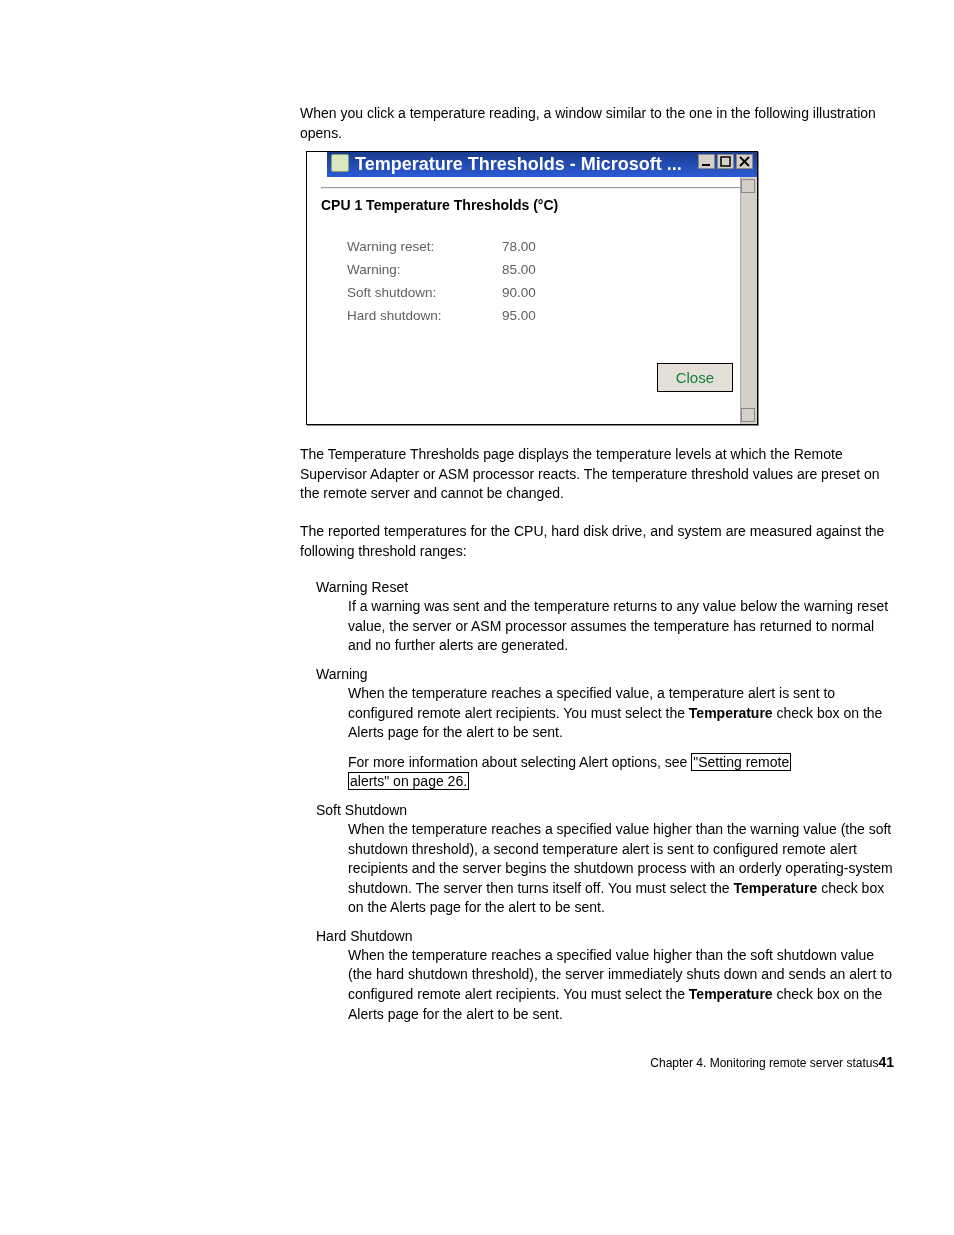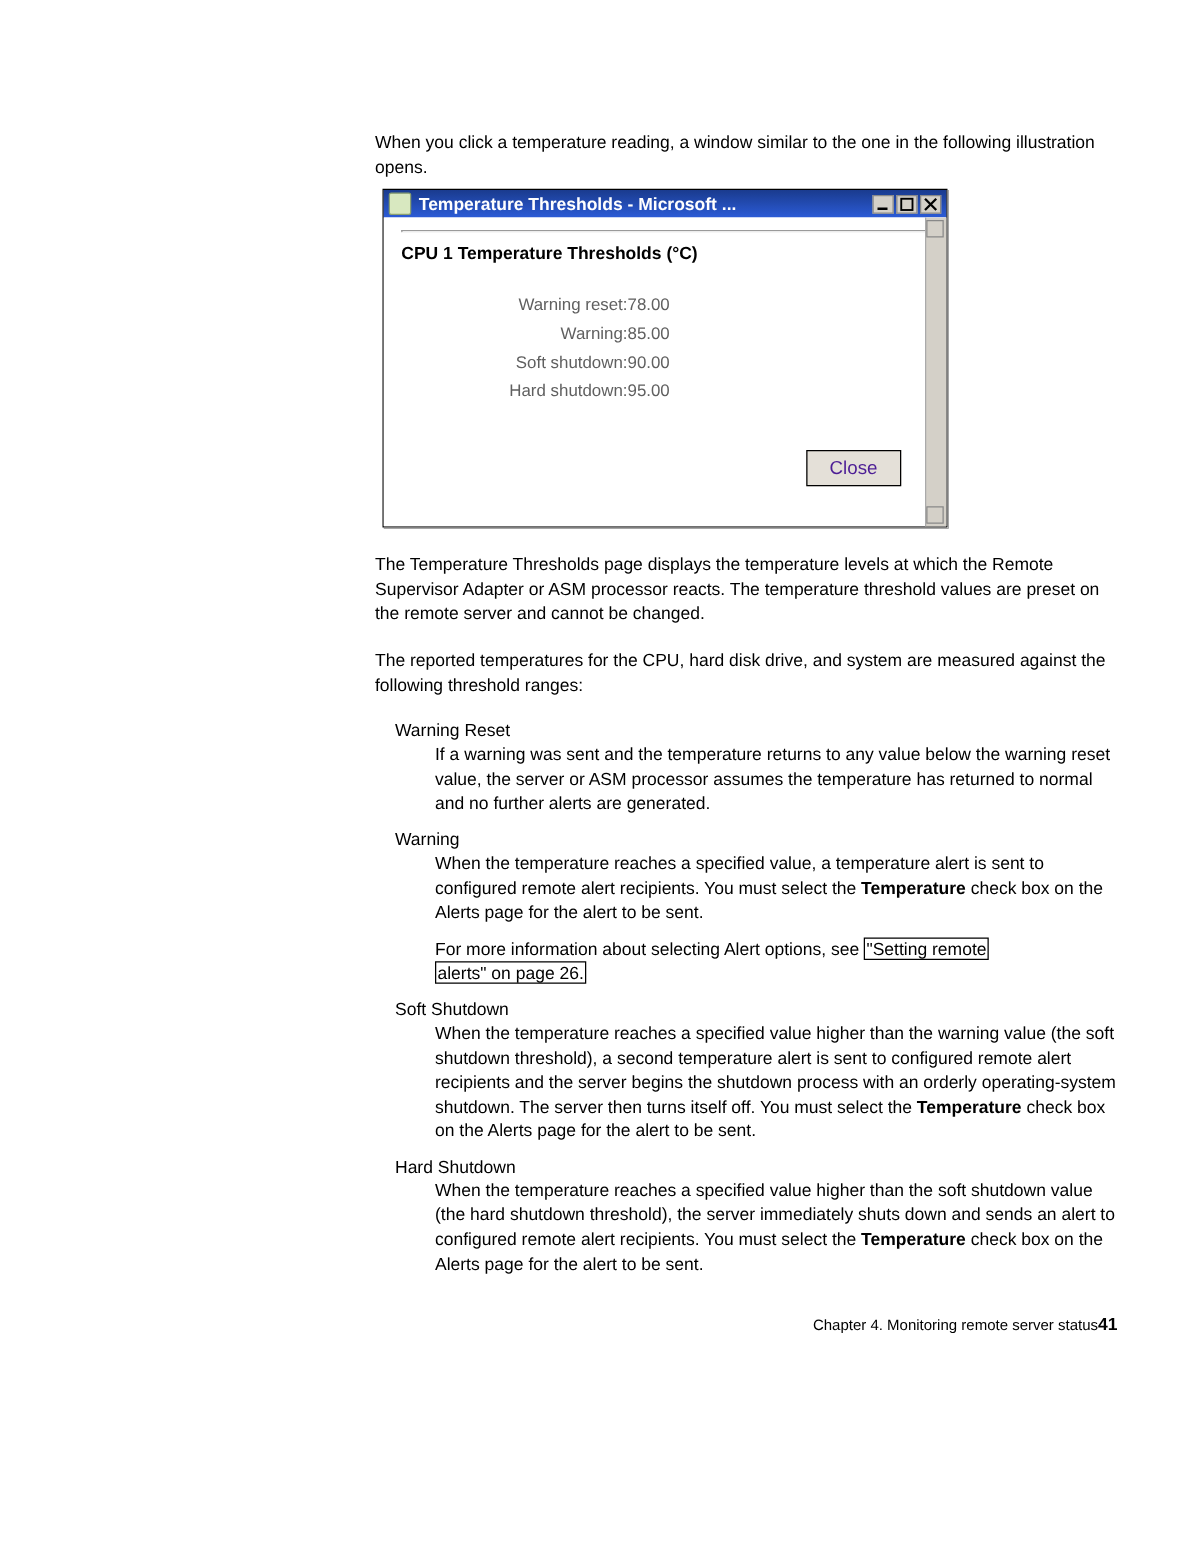--- a/index.html
+++ b/index.html
@@ -23,24 +23,25 @@
     width: 450px;
     border: 1px solid #000;
     margin: 8px 0 20px 6px;
     box-shadow: 1px 1px 0 #888;
     font-family: "Trebuchet MS", Tahoma, Arial, sans-serif;
   }
   .titlebar {
     background: linear-gradient(#1a3b8e, #2b5bd6);
     color: #fff;
     display: flex;
-    align-items: center;
+    align-items: flex-start;
     padding: 2px 4px;
     font-weight: bold;
-    font-size: 14px;
+    font-size: 18px;
+    margin-left: 20px;
   }
   .titlebar .tbicon {
     width: 16px; height: 16px;
     background: #d8e8c0;
     border: 1px solid #8aa070;
     border-radius: 2px;
     margin-right: 6px;
     display: inline-block;
   }
   .titlebar .title-text {
@@ -53,21 +54,21 @@
   }
   .winbtn {
     width: 17px; height: 15px;
     background: #d4d0c8;
     border: 1px solid #888;
     position: relative;
     box-sizing: border-box;
   }
   .winbtn svg { position:absolute; top:0; left:0; }
   .dialog-body {
-    padding: 10px 14px 14px 14px;
+    padding: 10px 2px 14px 14px;
     position: relative;
     background: #fff;
   }
   .dialog-body::after {
     content: "";
     position: absolute;
     top: 0;
     right: 0;
     width: 16px;
     height: 100%;
@@ -89,38 +90,37 @@
     padding-right: 20px;
   }
   .dialog h3 {
     font-size: 14px;
     margin: 8px 0 26px 0;
   }
   .threshold-table {
     margin-left: 26px;
     font-size: 13.5px;
     color: #606060;
-    text-align: right;
   }
   .threshold-table .trow {
     display: flex;
     margin-bottom: 8px;
   }
   .threshold-table .tlabel { width: 155px; }
   .close-row {
     margin: 40px 22px 18px 0;
     text-align: right;
   }
   .close-btn {
     display: inline-block;
     background: #e4e0d8;
     border: 1.6px solid #000;
     padding: 5px 18px;
     font-size: 15px;
-    color: #4c1d95;
+    color: #15803d;
     font-family: Tahoma, Arial, sans-serif;
   }
   .body-text {
     font-size: 14px;
     line-height: 1.4;
     margin-bottom: 18px;
   }
   dl { margin: 0; }
   dt {
     font-weight: normal;

